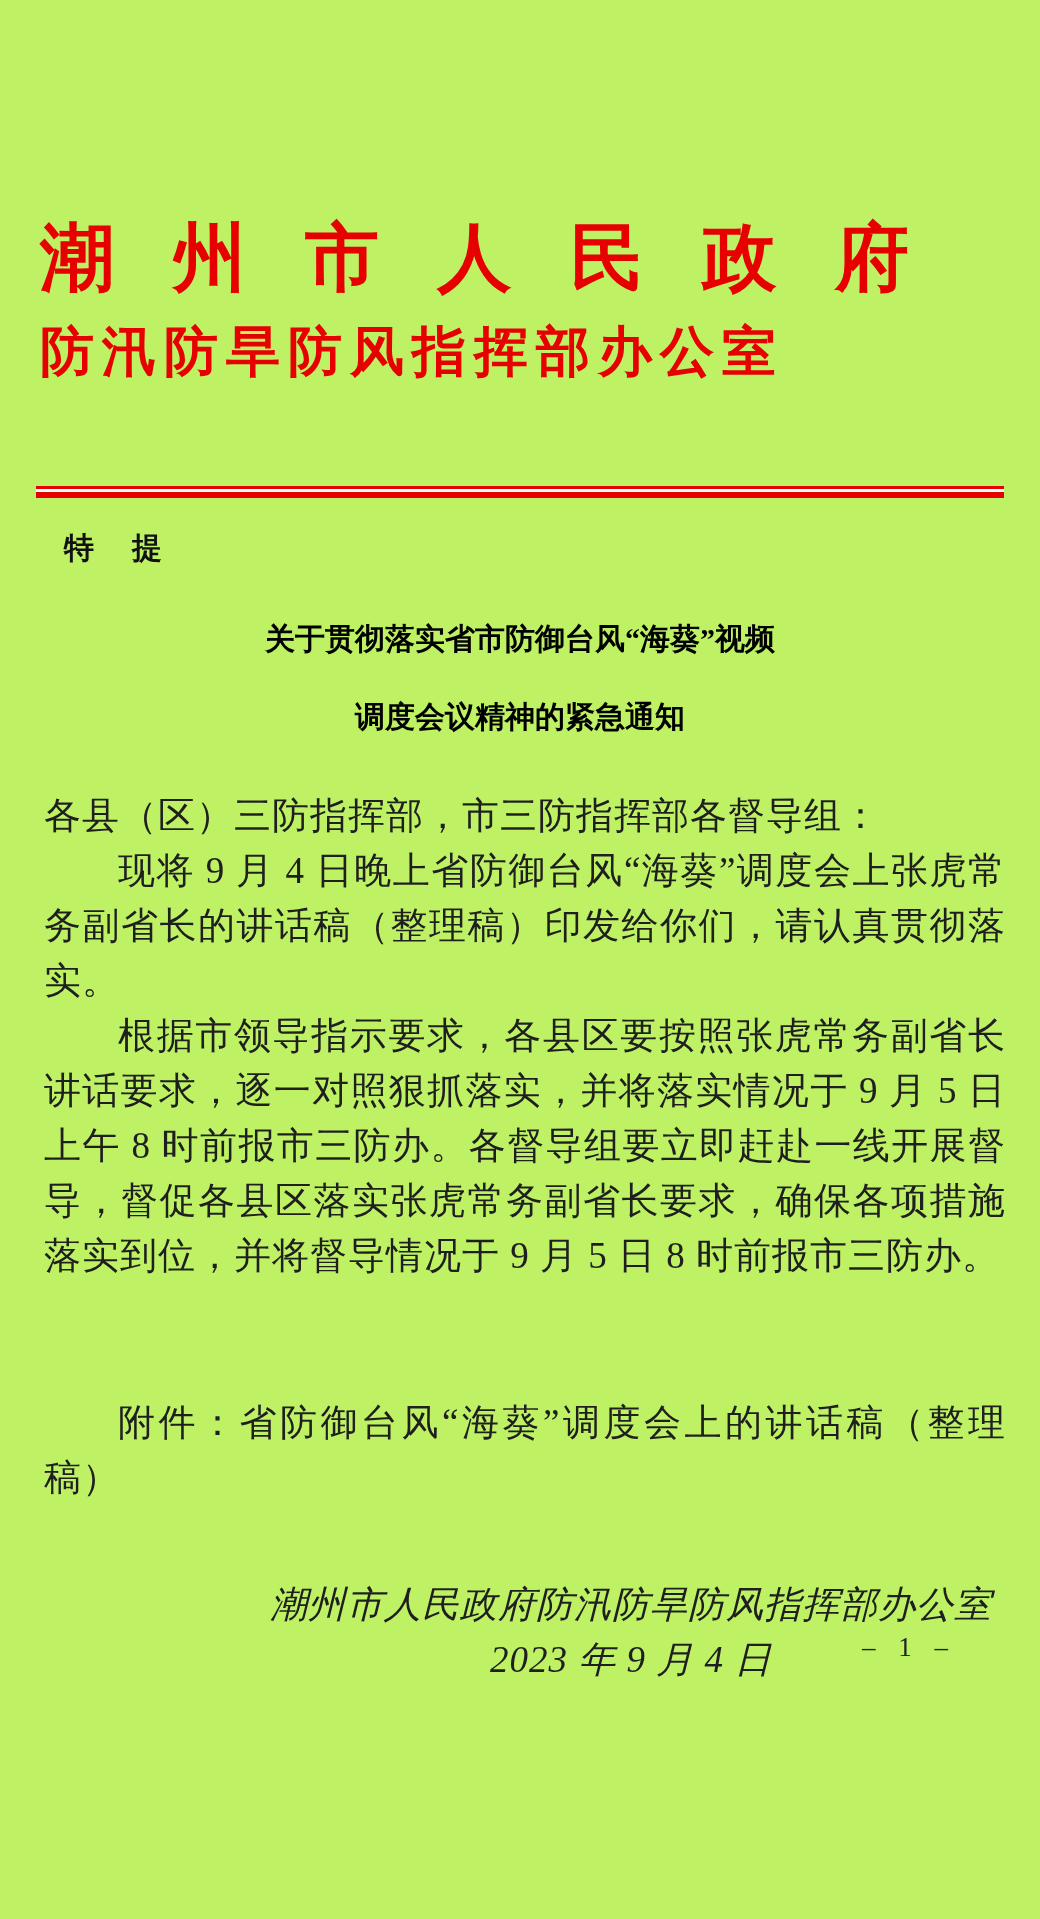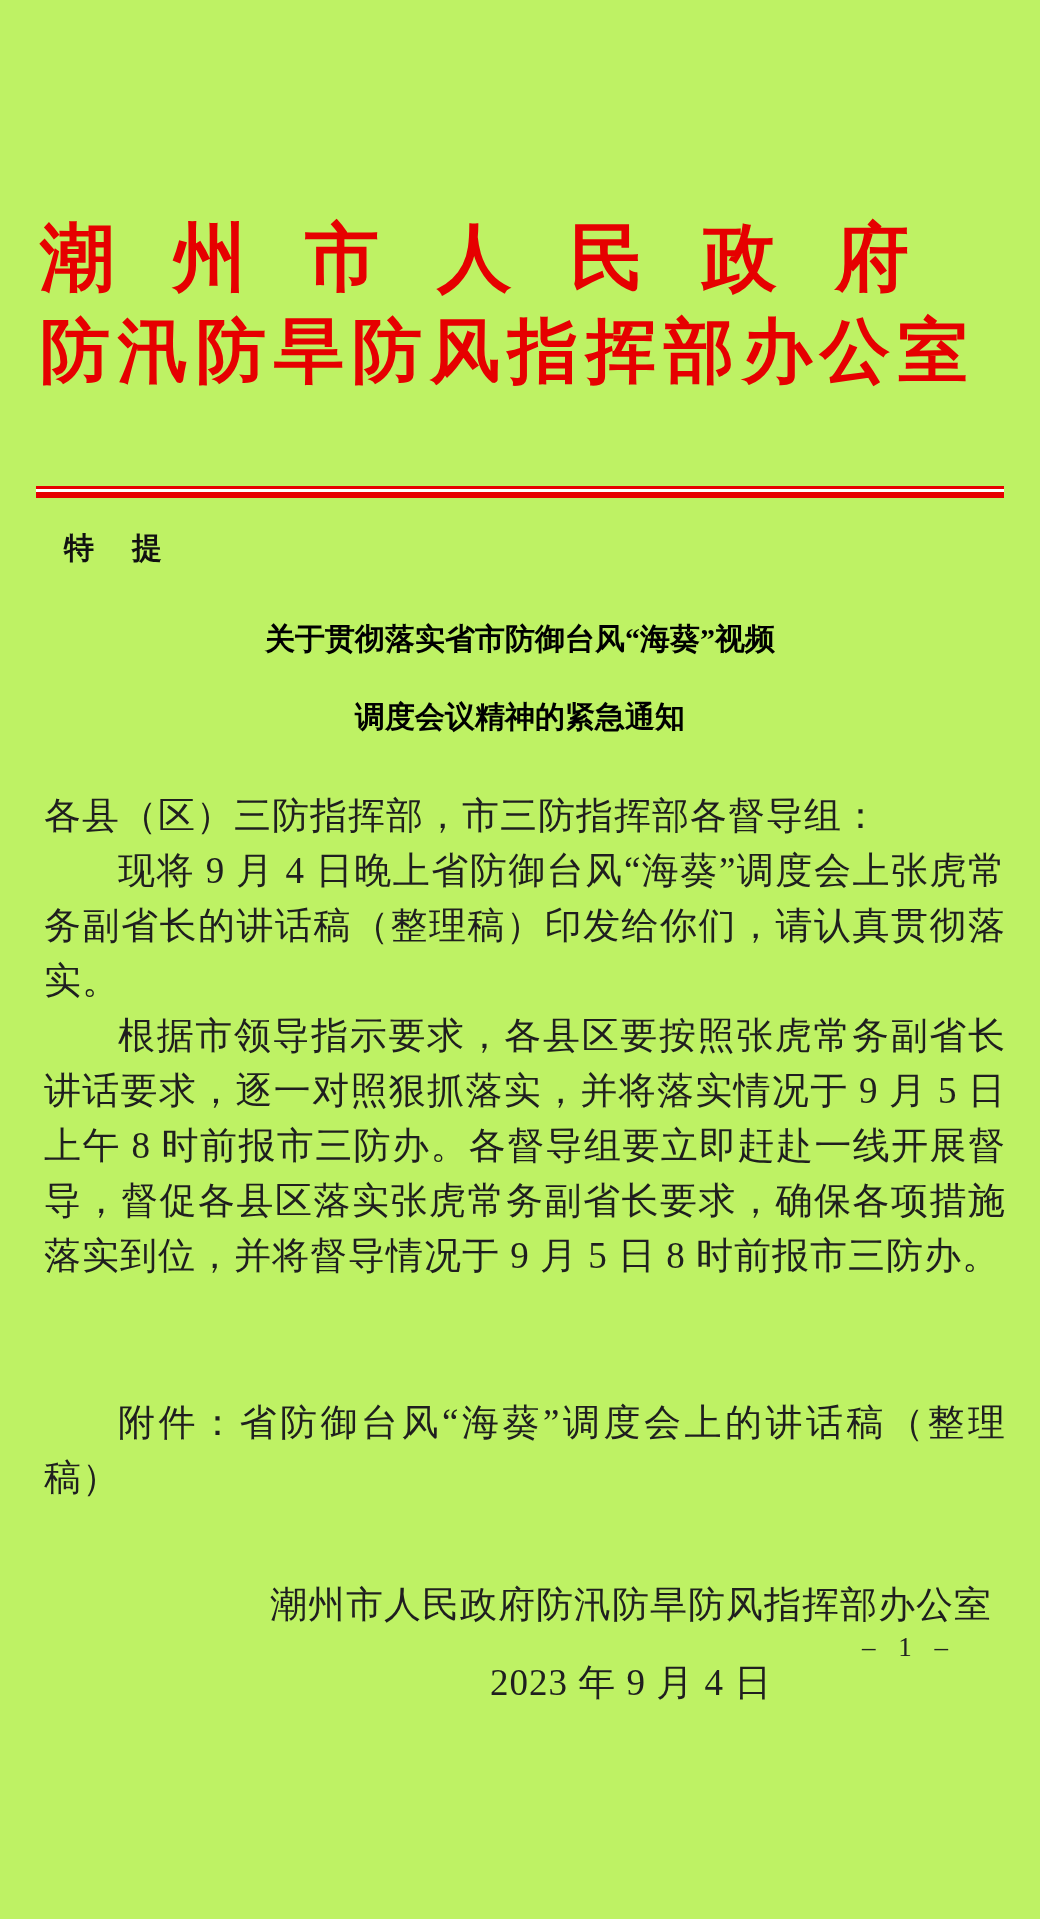--- a/index.html
+++ b/index.html
@@ -19,21 +19,21 @@
     top: 212px; left: 40px; width: 960px;
     font-size: 74px; font-weight: bold;
     line-height: 92px;
     color: var(--red, #e60000);
     white-space: nowrap;
     word-spacing: 40px;
   }
   .org-line2 {
     position: absolute;
     top: 306px; left: 40px; width: 976px;
-    font-size: 70px; font-weight: bold;
+    font-size: 54px; font-weight: bold;
     line-height: 92px;
     color: var(--red, #e60000);
     white-space: nowrap;
     letter-spacing: 8px;
   }
   .red-divider {
     position: absolute;
     top: 486px; left: 36px; width: 968px;
   }
   .red-divider .bar-thin  { height: 3px; background: var(--red, #e60000); }
@@ -81,23 +81,24 @@
   
   .signature-wrap {
     margin-top: 72px;
     text-align: right;
     padding-right: 14px;
   }
   .signature-block {
     display: inline-block;
     text-align: center;
     white-space: nowrap;
+    font-style: italic;
   }
   .signature-block .sig-org  { line-height: 55px; }
-  .signature-block .sig-date { line-height: 55px; margin-top: 23px; }
+  .signature-block .sig-date { line-height: 55px; }
 
   
   .page-number {
     position: absolute;
     top: 1632px; right: 84px;
     font-size: 27px;
     letter-spacing: 8px;
     color: #222222;
     white-space: pre;
   }

